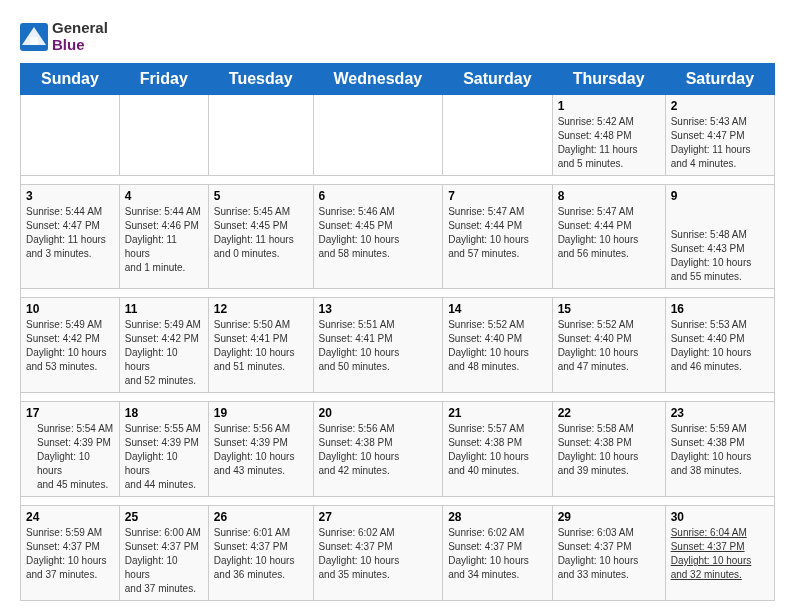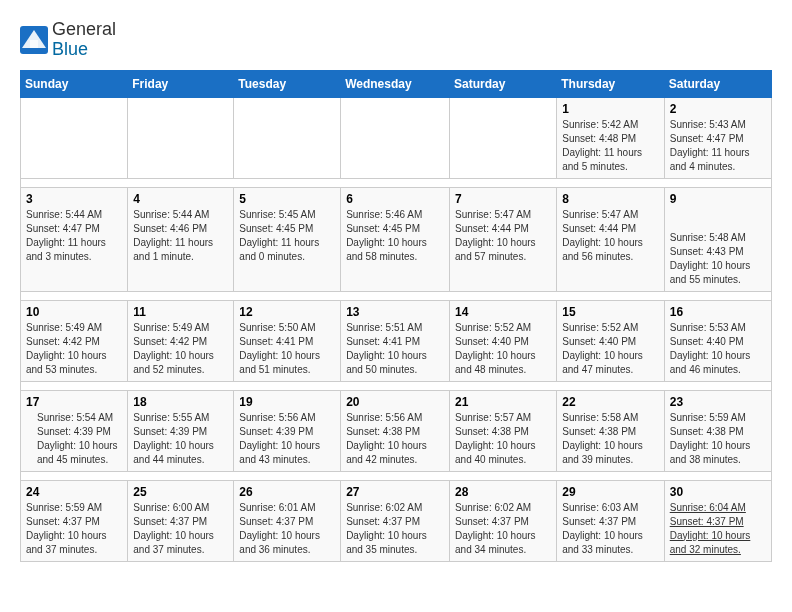--- a/index.html
+++ b/index.html
@@ -14,26 +14,26 @@
       display: flex;
       justify-content: space-between;
       align-items: flex-start;
       margin-bottom: 10px;
     }
     .logo {
       display: flex;
       align-items: center;
     }
     .logo-text {
-      font-size: 18px;
-      font-weight: normal;
+      font-size: 15px;
+      font-weight: bold;
       line-height: 1.1;
     }
     .logo-general { color: #333; }
-    .logo-blue { color: #0369a1; }
+    .logo-blue { color: #701a75; }
     .logo-icon {
       width: 28px;
       height: 28px;
       margin-right: 4px;
     }
     .title-area {
       text-align: right;
     }
     .calendar-title {
       font-size: 32px;
@@ -45,23 +45,23 @@
       color: #333;
     }
     .calendar {
       width: 100%;
       border-collapse: collapse;
       font-size: 10.5px;
     }
     .calendar thead tr th {
       background: #1a6fc4;
       color: #fff;
-      padding: 6px 4px;
+      padding: 6px 20px;
       text-align: left;
-      font-size: 12px;
+      font-size: 16px;
       border: 1px solid #1a6fc4;
     }
     .calendar tbody tr td {
       border: 1px solid #ccc;
       padding: 4px 5px;
       vertical-align: top;
       width: 113px;
       min-height: 80px;
       background: #fff;
     }

